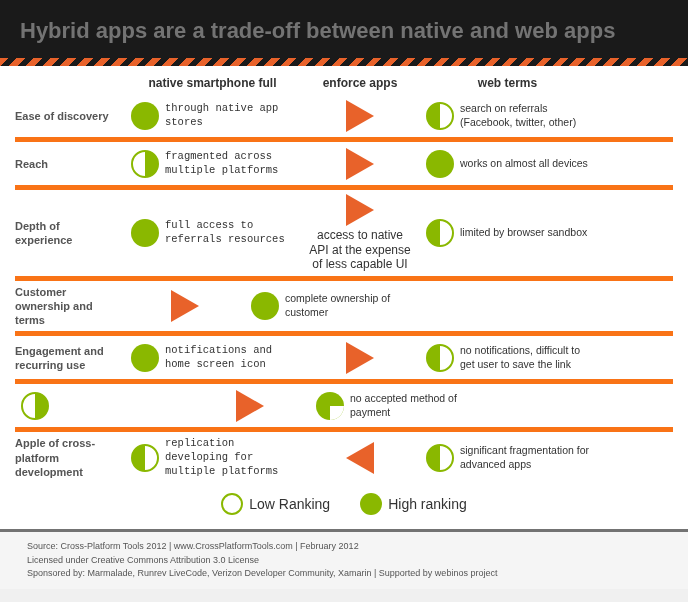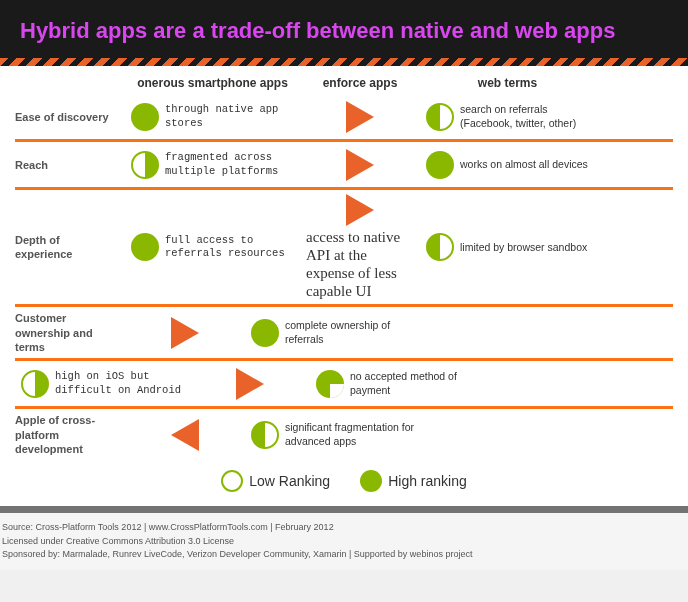--- a/index.html
+++ b/index.html
@@ -1,63 +1,63 @@
 <!DOCTYPE html>
 <html><head>
   <meta charset="utf-8">
   <style>
     * { box-sizing: border-box; margin: 0; padding: 0; }
     body { font-family: Arial, sans-serif; background: #f0f0f0; width: 688px; }
     .outer { width: 688px; background: #fff; }
-    .header { background: #1a1a1a; color: #d946ef; padding: 18px 20px 14px; }
+    .header { background: #1a1a1a; color: #737373; padding: 18px 20px 14px; }
     .header h1 { font-size: 22px; font-weight: bold; line-height: 1.2; }
     .content { background: #fff; padding: 10px 15px 8px; }
     .table-wrap { width: 100%; }
     .col-headers { display: flex; margin-bottom: 4px; padding-left: 110px; }
     .col-header { text-align: center; font-size: 12px; font-weight: bold; color: #333; }
     .col-native { width: 175px; }
     .col-hybrid { width: 120px; }
     .col-web { width: 175px; }
-    .row { display: flex; align-items: center; border-bottom: 3px solid #f97316; min-height: 48px; }
+    .row { display: flex; align-items: center; border-bottom: 5px solid #f97316; min-height: 48px; }
     .row:last-child { border-bottom: none; }
     .row-label { width: 110px; font-size: 11px; color: #555; font-weight: bold; padding: 4px 6px 4px 0; line-height: 1.3; }
     .col-native-cell { width: 175px; display: flex; align-items: center; gap: 6px; padding: 4px 6px; font-family: Liberation Mono, monospace; }
     .col-hybrid-cell { width: 120px; display: flex; align-items: center; justify-content: center; padding: 4px 6px; }
     .col-web-cell { width: 175px; display: flex; align-items: center; gap: 6px; padding: 4px 6px; }
     .cell-text { font-size: 10.5px; color: #333; line-height: 1.3; }
     .circle { width: 28px; height: 28px; border-radius: 50%; flex-shrink: 0; display: inline-flex; align-items: center; justify-content: center; }
     .circle-full { background: #8ab800; }
     .circle-half-right { background: linear-gradient(to right, #fff 50%, #8ab800 50%); border: 2px solid #8ab800; }
     .circle-half-left { background: linear-gradient(to left, #fff 50%, #8ab800 50%); border: 2px solid #8ab800; }
     .circle-quarter { position: relative; background: #8ab800; overflow: hidden; }
     .circle-quarter::after { content: ''; position: absolute; right: 0; top: 50%; width: 50%; height: 50%; background: #fff; }
     .arrow { display: inline-block; }
     .arrow-right { width: 0; height: 0; border-top: 16px solid transparent; border-bottom: 16px solid transparent; border-left: 28px solid #e8622a; }
     .arrow-left { width: 0; height: 0; border-top: 16px solid transparent; border-bottom: 16px solid transparent; border-right: 28px solid #e8622a; }
     .arrow-container { display: flex; flex-direction: column; align-items: center; gap: 2px; }
-    .hybrid-text { font-size: 15px; color: #333; line-height: 1.2; text-align: left; font-family: Liberation Serif, serif; }
+    .hybrid-text { font-size: 12px; color: #333; line-height: 1.2; text-align: center; }
     .legend { display: flex; gap: 30px; justify-content: center; padding: 10px 0 6px; }
     .legend-item { display: flex; align-items: center; gap: 6px; font-size: 14px; color: #333; }
     .legend-circle-empty { width: 22px; height: 22px; border-radius: 50%; background: #fff; border: 2px solid #8ab800; }
     .legend-circle-full { width: 22px; height: 22px; border-radius: 50%; background: #8ab800; }
-    .footer { background: #f5f5f5; border-top: 7px solid #737373; padding: 8px 2px; font-size: 9px; color: #555; line-height: 1.5; }
+    .footer { background: #f5f5f5; border-top: 3px solid #737373; padding: 8px 27px; font-size: 9px; color: #555; line-height: 1.5; }
     .zigzag { height: 8px; background: repeating-linear-gradient(135deg, #e8622a 0, #e8622a 6px, #1a1a1a 6px, #1a1a1a 12px); }
   </style>
 </head>
 <body>
 
 <div class="outer">
   <div class="header">
     <h1>Hybrid apps are a trade-off between native and web apps</h1>
   </div>
   <div class="zigzag"></div>
   <div class="content">
     <div class="table-wrap">
       <div class="col-headers">
-        <div class="col-header col-native">onerous smartphone apps</div>
+        <div class="col-header col-native">native smartphone full</div>
         <div class="col-header col-hybrid">enforce apps</div>
         <div class="col-header col-web">web terms</div>
       </div>
 
       <div class="row">
         <div class="row-label">Ease of discovery</div>
         <div class="col-native-cell">
           <div class="circle circle-full"></div>
           <span class="cell-text">through native app stores</span>
         </div>
@@ -103,41 +103,58 @@
         </div>
       </div>
 
       <div class="row">
         <div class="row-label">Customer ownership and terms</div>
         <div class="col-hybrid-cell">
           <div class="arrow arrow-right"></div>
         </div>
         <div class="col-web-cell">
           <div class="circle circle-full"></div>
-          <span class="cell-text">complete ownership of referrals</span>
+          <span class="cell-text">complete ownership of customer</span>
         </div>
       </div>
 
+      <div class="row">
+        <div class="row-label">Engagement and recurring use</div>
+        <div class="col-native-cell">
+          <div class="circle circle-full"></div>
+          <span class="cell-text">notifications and home screen icon</span>
+        </div>
+        <div class="col-hybrid-cell">
+          <div class="arrow arrow-right"></div>
+        </div>
+        <div class="col-web-cell">
+          <div class="circle circle-half-left"></div>
+          <span class="cell-text">no notifications, difficult to get user to save the link</span>
+        </div>
+      </div>
 
       <div class="row">
         <div class="col-native-cell">
           <div class="circle circle-half-right"></div>
-          <span class="cell-text">high on iOS but difficult on Android</span>
         </div>
         <div class="col-hybrid-cell">
           <div class="arrow arrow-right"></div>
         </div>
         <div class="col-web-cell">
           <div class="circle circle-quarter"></div>
           <span class="cell-text">no accepted method of payment</span>
         </div>
       </div>
 
       <div class="row">
         <div class="row-label">Apple of cross-platform development</div>
+        <div class="col-native-cell">
+          <div class="circle circle-half-left"></div>
+          <span class="cell-text">replication developing for multiple platforms</span>
+        </div>
         <div class="col-hybrid-cell">
           <div class="arrow arrow-left"></div>
         </div>
         <div class="col-web-cell">
           <div class="circle circle-half-left"></div>
           <span class="cell-text">significant fragmentation for advanced apps</span>
         </div>
       </div>
 
     </div>

